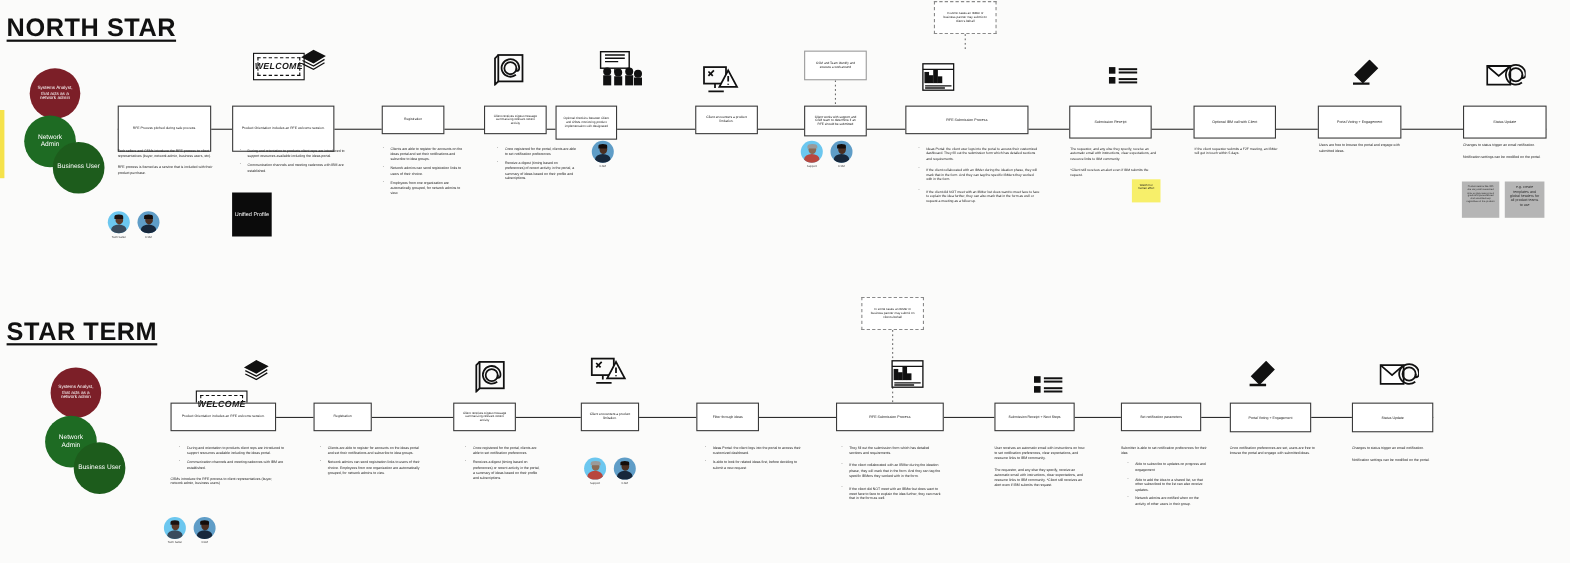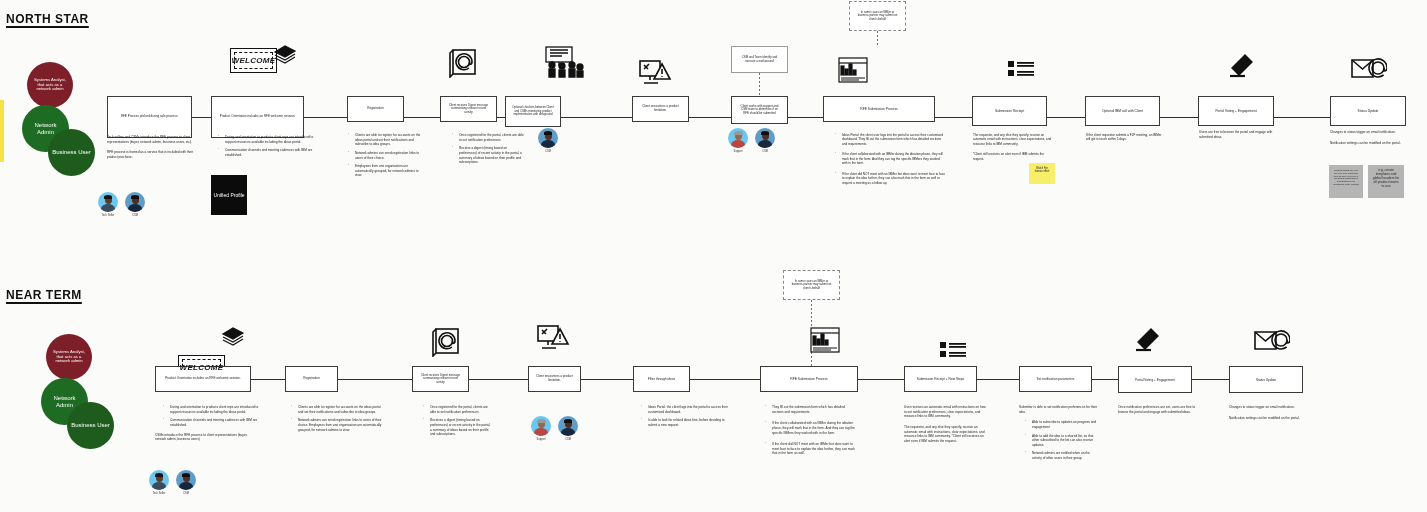--- a/index.html
+++ b/index.html
@@ -10,21 +10,21 @@
     font-family:"Liberation Sans", sans-serif;
     color:#1a1a1a;
     position:relative;
     overflow:hidden;
   }
   .stage { position:absolute; left:0; top:0; width:1427px; height:512px; }
   .abs { position:absolute; }
 
   
   .section-title {
-    font-size:12px; font-weight:bold; letter-spacing:.5px;
+    font-size:23px; font-weight:bold; letter-spacing:.5px;
     text-decoration:underline; text-underline-offset:3px;
     text-decoration-thickness:2px;
     color:#111;
   }
 
   
   .yellow-stub { width:4px; background:#f5e24a; }
 
   
   .circle {
@@ -376,21 +376,21 @@
   </div>
   <div class="abs avatar-wrap" style="left:753px; top:128px; width:24px;">
     <div class="avatar" style="width:20px; height:20px; background:#5f9dc7;">
       <div class="av-body" style="left:3px; top:12px; width:14px; height:10px; background:#17283c;"></div>
       <div class="av-head" style="left:6.5px; top:4px; width:7px; height:8px; background:#4a2f22;"></div>
       <div class="av-hair" style="left:6px; top:3px; width:8px; height:3.5px; background:#140d0b;"></div>
     </div>
     <div class="avatar-cap" style="font-size:2.6px;">CSM</div>
   </div>
 
-  <div class="abs section-title" style="left:6px; top:288px;">NEAR TERM</div>
+  <div class="abs section-title" style="left:6px; top:288px;">STAR TERM</div>
 
   <div class="abs circle maroon" style="left:46px; top:334px; width:46px; height:46px; font-size:4.2px;">
     <span>Systems Analyst, that acts as a network admin</span>
   </div>
   <div class="abs circle green" style="left:41px; top:378px; width:47px; height:47px; font-size:6px;">
     <span>Network Admin</span>
   </div>
   <div class="abs circle green2" style="left:67px; top:402px; width:47px; height:47px; font-size:6px;">
     <span>Business User</span>
   </div>

